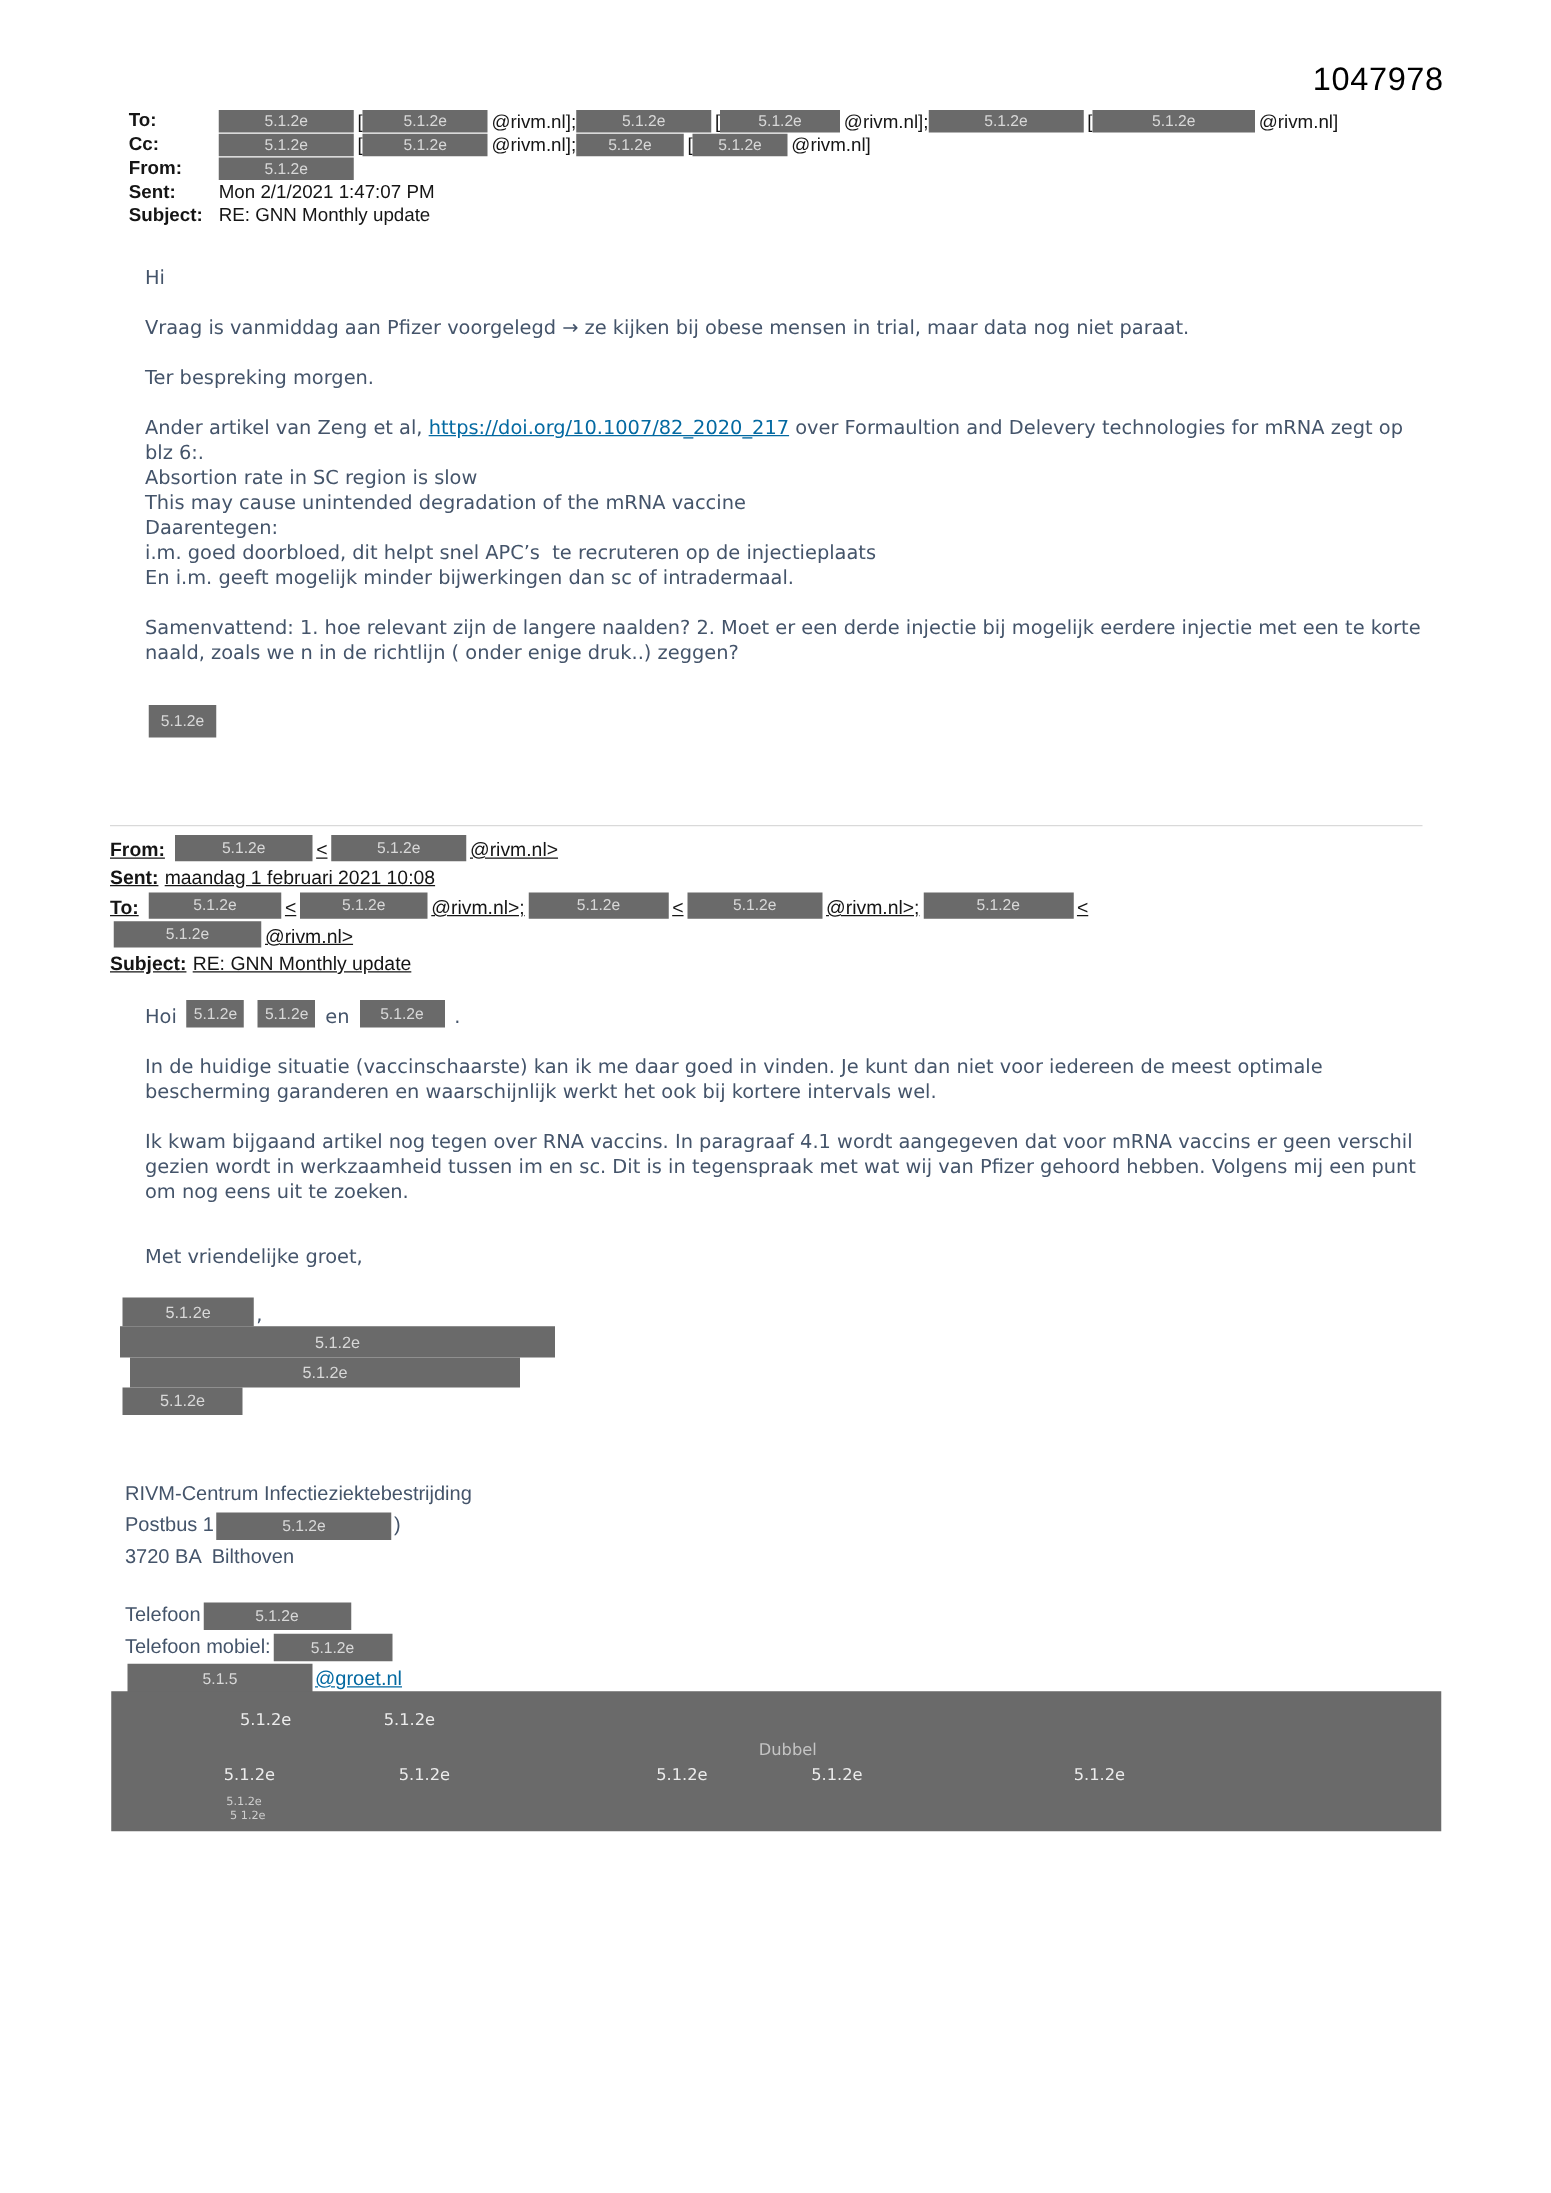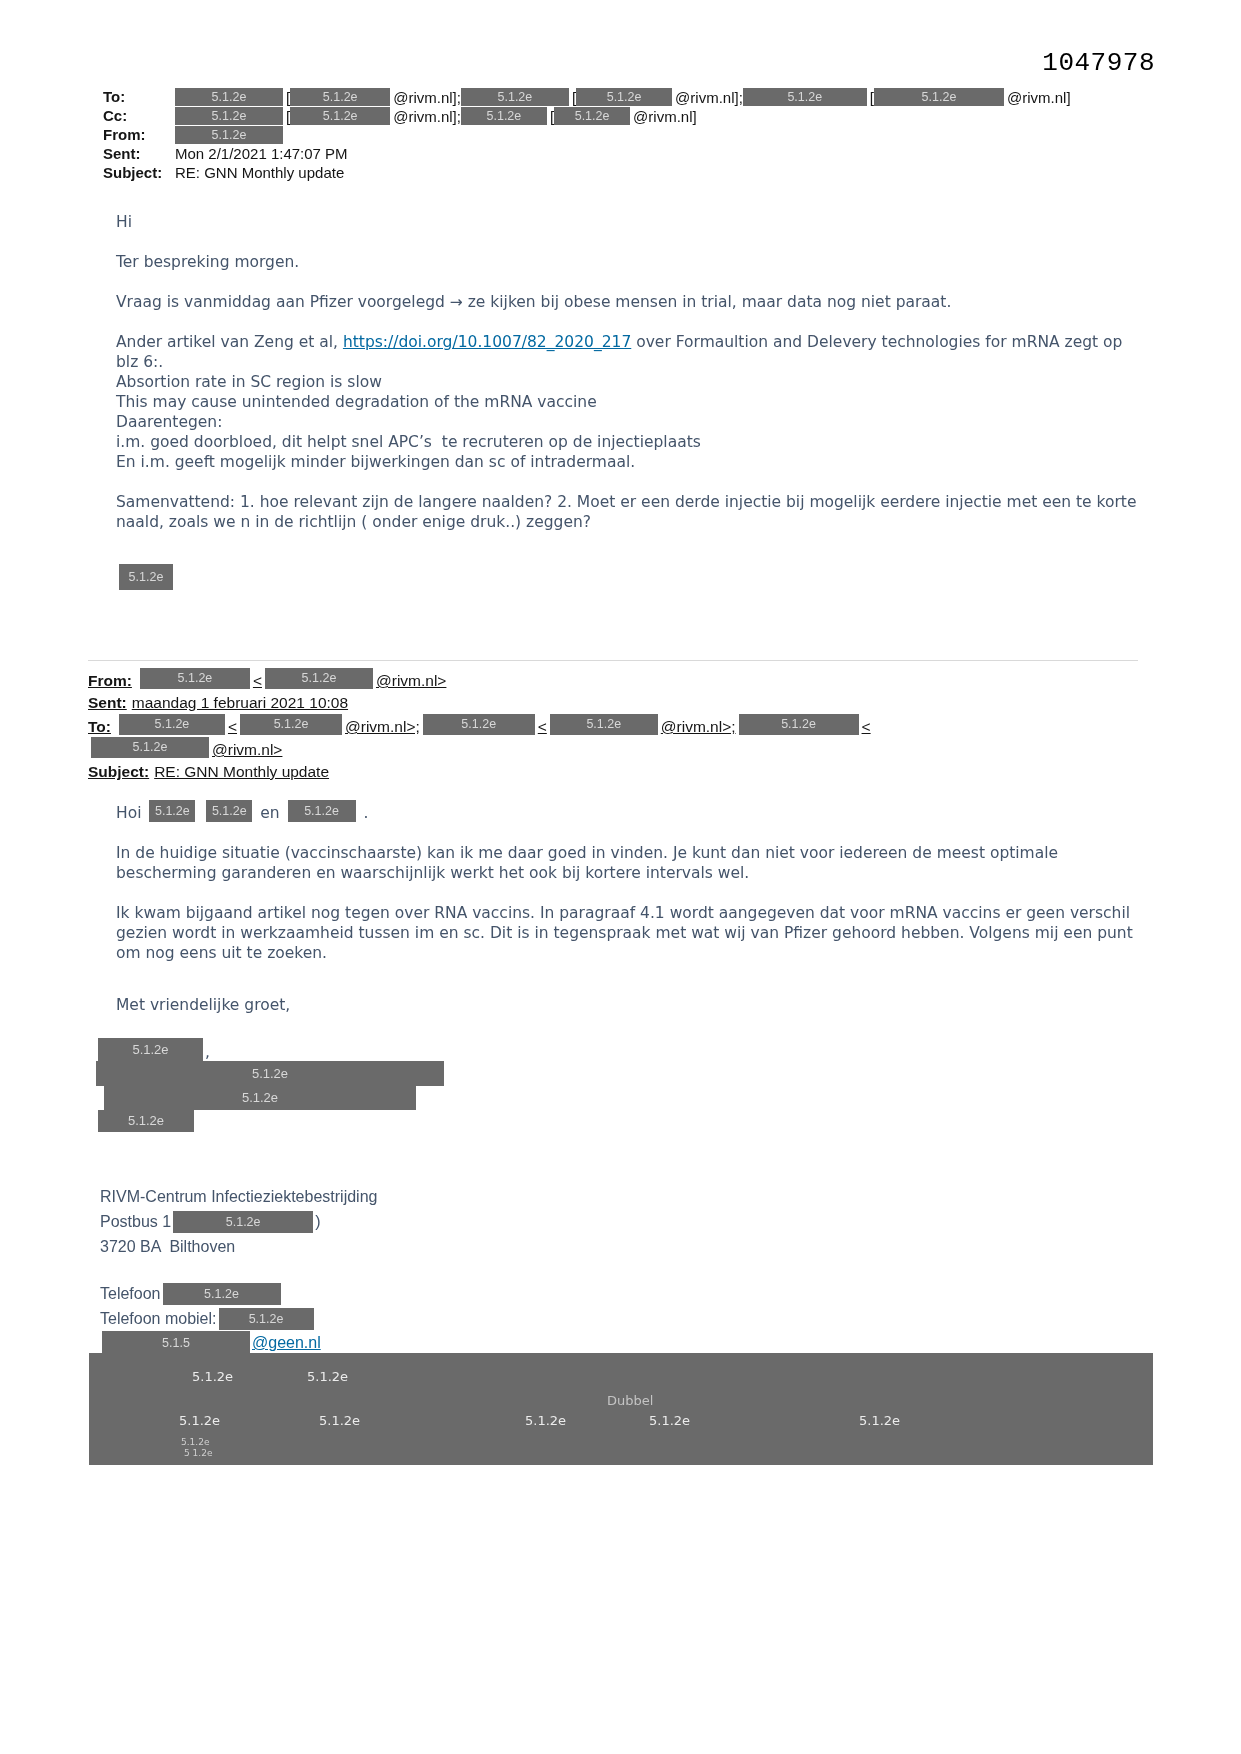--- a/index.html
+++ b/index.html
@@ -1,18 +1,18 @@
 <!DOCTYPE html>
 <html><head>
 <meta charset="utf-8">
 <style>
   html,body{margin:0;padding:0;background:#fff;}
   .page{position:relative;width:1241px;height:1754px;background:#fff;overflow:hidden;
         font-family:"Liberation Sans",sans-serif;}
-  .docnum{position:absolute;top:48px;right:86px;font-size:26px;color:#000;letter-spacing:.5px;font-family:Liberation Mono, monospace;}
+  .docnum{position:absolute;top:48px;right:86px;font-size:26px;color:#000;letter-spacing:.5px;}
 
   
   .h1{position:absolute;top:88px;left:103px;font-size:15px;color:#151515;}
   .h1row{display:flex;align-items:flex-start;height:19px;white-space:nowrap;}
   .h1label{width:72px;font-weight:700;flex:none;}
   .h1val{white-space:nowrap;}
   .h1row.received .h1val{margin-left:72px;}
   .h1 .chip{height:18px;line-height:18px;margin:0 3px 0 0;}
 
   
@@ -81,22 +81,22 @@
       <span class="h1val">Mon 2/1/2021 1:47:07 PM</span>
     </div>
     <div class="h1row">
       <span class="h1label">Subject:</span>
       <span class="h1val">RE: GNN Monthly update</span>
     </div>
   </div>
 
   <div class="body1">
       <div class="para"><span class="run">Hi</span></div>
+      <div class="para gap"><span class="run">Vraag is vanmiddag aan Pfizer voorgelegd → ze kijken bij obese mensen in trial, maar data nog niet paraat.</span></div>
       <div class="para gap"><span class="run">Ter bespreking morgen.</span></div>
-      <div class="para gap"><span class="run">Vraag is vanmiddag aan Pfizer voorgelegd → ze kijken bij obese mensen in trial, maar data nog niet paraat.</span></div>
       <div class="para gap"><span class="run">Ander artikel van Zeng et al, </span><span class="lnk">https://doi.org/10.1007/82_2020_217</span><span class="run"> over Formaultion and Delevery technologies for mRNA zegt op blz 6:.</span></div>
       <div class="para"><span class="run">Absortion rate in SC region is slow</span></div>
       <div class="para"><span class="run">This may cause unintended degradation of the mRNA vaccine</span></div>
       <div class="para"><span class="run">Daarentegen:</span></div>
       <div class="para"><span class="run">i.m. goed doorbloed, dit helpt snel APC’s &nbsp;te recruteren op de injectieplaats</span></div>
       <div class="para"><span class="run">En i.m. geeft mogelijk minder bijwerkingen dan sc of intradermaal.</span></div>
       <div class="para gap"><span class="run">Samenvattend: 1. hoe relevant zijn de langere naalden? 2. Moet er een derde injectie bij mogelijk eerdere injectie met een te korte naald, zoals we n in de richtlijn ( onder enige druk..) zeggen?</span></div>
       <div class="para gap2"><span class="chip" style="width: 54px; height: 26px; line-height: 26px;">5.1.2e</span></div>
     </div>
 
@@ -139,21 +139,21 @@
         <div class="sigbox" style="width: 96px; height: 22px; line-height: 22px; margin-left: 2px;">5.1.2e</div>
       </div>
     </div>
 
   <div class="rivm">
       <div class="sline"><span class="run">RIVM-Centrum Infectieziektebestrijding</span></div>
       <div class="sline"><span class="run">Postbus 1</span><span class="chip" style="width: 140px;">5.1.2e</span><span class="run">)</span></div>
       <div class="sline"><span class="run">3720 BA &nbsp;Bilthoven</span></div>
       <div class="sline gap"><span class="run">Telefoon</span><span class="chip" style="width: 118px;">5.1.2e</span></div>
       <div class="sline"><span class="run">Telefoon mobiel:</span><span class="chip" style="width: 95px;">5.1.2e</span></div>
-      <div class="sline"><span class="chip" style="width: 148px; height: 25px; line-height: 25px;">5.1.5</span><span class="lnk">@geen.nl</span></div>
+      <div class="sline"><span class="chip" style="width: 148px; height: 25px; line-height: 25px;">5.1.5</span><span class="lnk">@groet.nl</span></div>
       <div class="sline"><span class="lnk">https://www.rivm.nl/coronavirus-covid-19/vaccins</span></div>
     </div>
 
   <div class="banner">
       <span class="blabel" style="left: 103px; top: 16px;">5.1.2e</span>
       <span class="blabel" style="left: 218px; top: 16px;">5.1.2e</span>
       <span class="blabel dim" style="left: 518px; top: 40px;">Dubbel</span>
       <span class="blabel" style="left: 90px; top: 60px;">5.1.2e</span>
       <span class="blabel" style="left: 230px; top: 60px;">5.1.2e</span>
       <span class="blabel" style="left: 436px; top: 60px;">5.1.2e</span>

